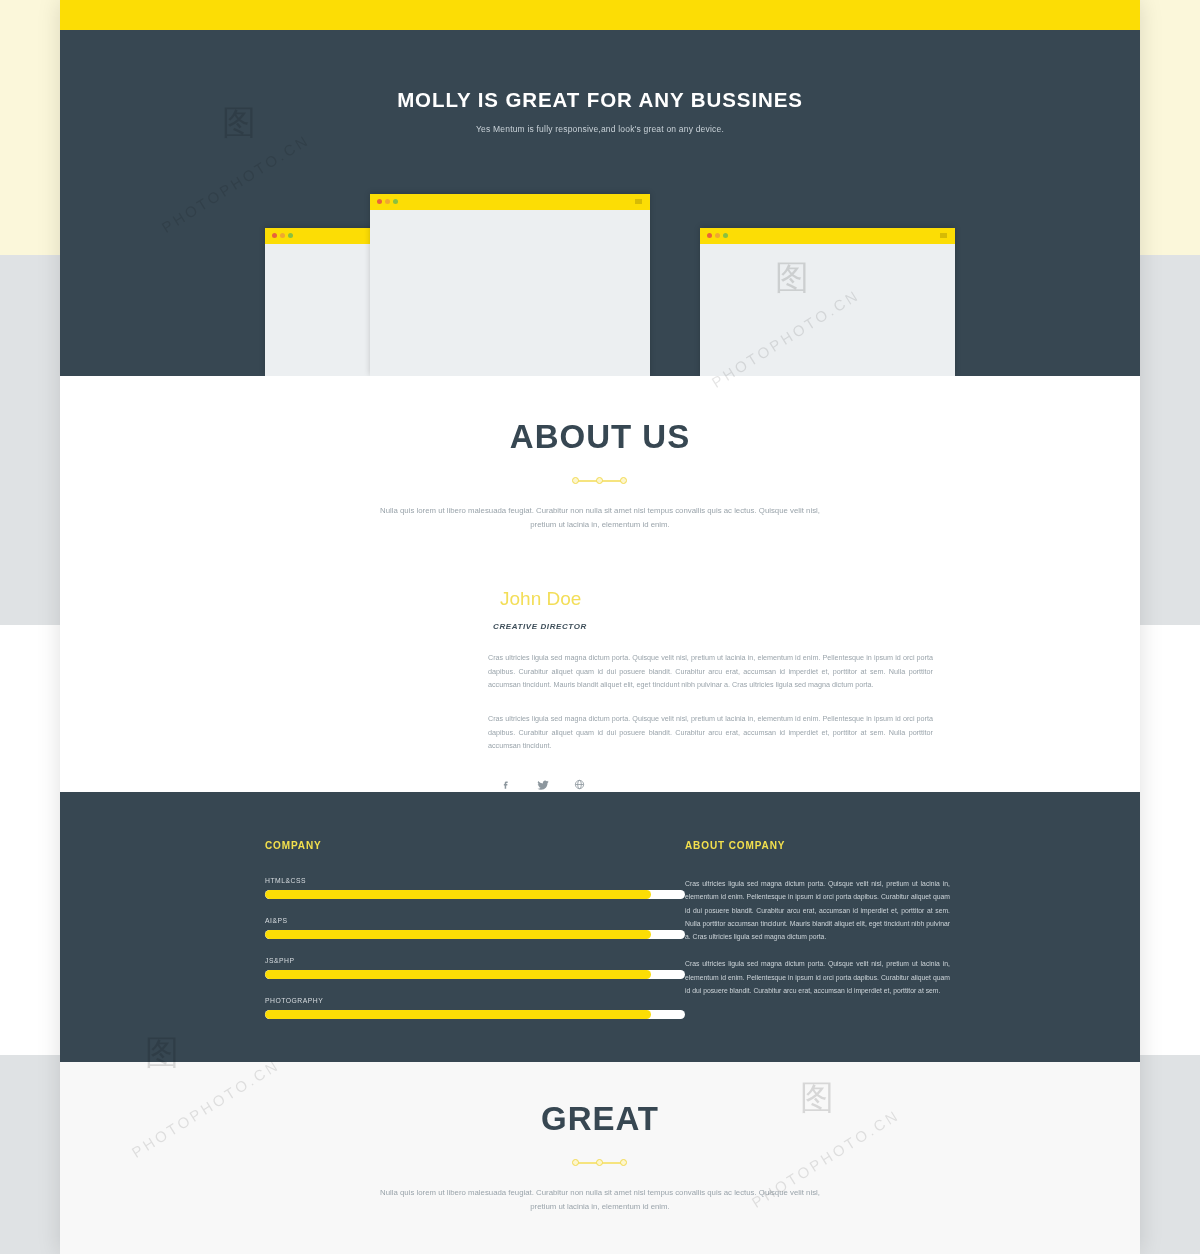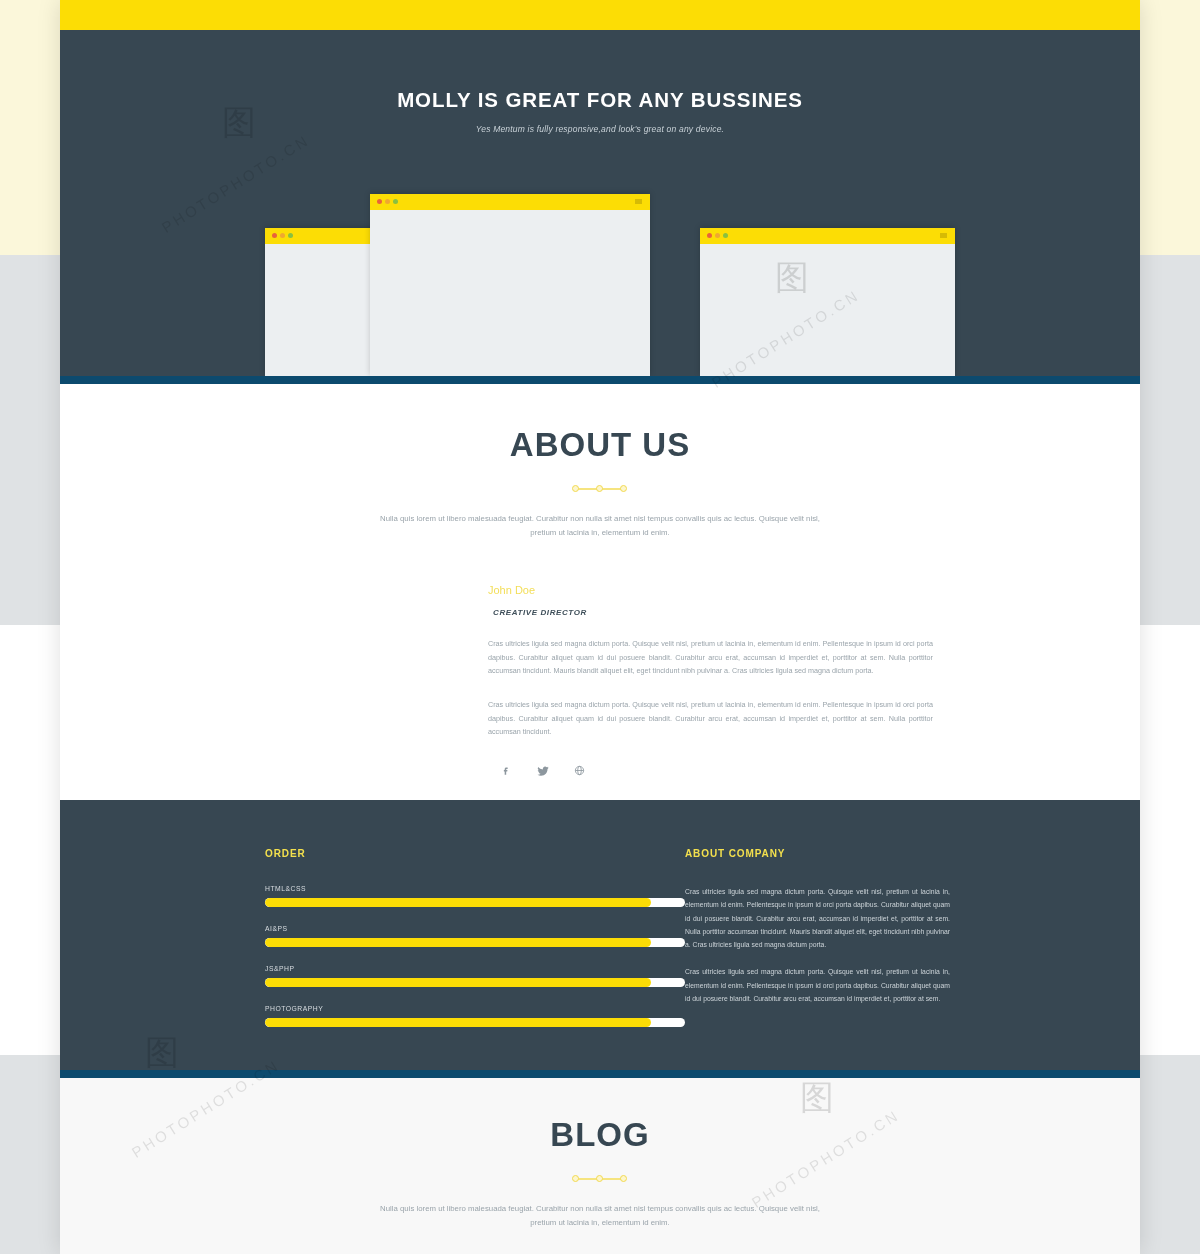--- a/index.html
+++ b/index.html
@@ -65,21 +65,20 @@
     font-size: 20.5px;
     font-weight: bold;
     letter-spacing: 0.9px;
   }
   .hero-sub {
     margin: 0;
     padding-top: 12px;
     text-align: center;
     color: #c9d2d8;
     font-size: 8.5px;
-    font-style: italic;
     letter-spacing: 0.2px;
   }
   .hero-btn-wrap {
     text-align: center;
     margin-top: 17px;
   }
   .order-btn {
     display: inline-block;
     background: #ffffff;
     color: #f0d23a;
@@ -131,21 +130,21 @@
   .mock-left   { left: 205px; top: 42px;  width: 255px; height: 148px; }
   .mock-right  { left: 640px; top: 42px;  width: 255px; height: 148px; }
   .mock-center { left: 310px; top: 8px;   width: 280px; height: 182px; z-index: 3; }
   .mock-left .mock-body   { height: 132px; }
   .mock-right .mock-body  { height: 132px; }
   .mock-center .mock-body { height: 166px; }
 
   
   .section { background: #ffffff; }
   .sec-title {
-    margin: 8px;
+    margin: 0;
     text-align: center;
     color: #374752;
     font-size: 33px;
     font-weight: bold;
     letter-spacing: 1px;
   }
   .ornament {
     width: 60px;
     height: 10px;
     margin: 20px auto 0 auto;
@@ -193,23 +192,23 @@
   .ph-left  { left: 262px; top: 657px; color: #a7adb3; }
   .ph-right { left: 925px; top: 657px; color: #f0f2f3; }
 
   .profile {
     position: absolute;
     left: 428px;
     top: 200px;
     width: 445px;
   }
   .profile-name {
-    margin: 0;
+    margin: 12px;
     color: #f3de58;
-    font-size: 11px;
+    font-size: 19px;
     font-weight: normal;
   }
   .profile-role {
     margin: 12px 0 0 5px;
     color: #3f4f5a;
     font-size: 8px;
     font-style: italic;
     font-weight: bold;
     letter-spacing: 0.6px;
   }
@@ -404,21 +403,21 @@
     </div>
 
     <div class="ph-left">370x440</div>
     <div class="ph-right">370x440</div>
   </section>
 
   <section class="dark">
     <div class="dark-inner">
 
       <div class="col-skills">
-        <h3 class="dark-h">ORDER</h3>
+        <h3 class="dark-h">COMPANY</h3>
 
         <div class="skill">
           <div class="skill-label">HTML&amp;CSS</div>
           <div class="skill-track">
             <div class="skill-fill" style="width: 92%;"></div>
           </div>
         </div>
 
         <div class="skill">
           <div class="skill-label">AI&amp;PS</div>
@@ -444,21 +443,21 @@
 
       <div class="col-about">
         <h3 class="dark-h">ABOUT COMPANY</h3>
         <p class="about-p">Cras ultricies ligula sed magna dictum porta. Quisque velit nisl, pretium ut lacinia in, elementum id enim. Pellentesque in ipsum id orci porta dapibus. Curabitur aliquet quam id dui posuere blandit. Curabitur arcu erat, accumsan id imperdiet et, porttitor at sem. Nulla porttitor accumsan tincidunt. Mauris blandit aliquet elit, eget tincidunt nibh pulvinar a. Cras ultricies ligula sed magna dictum porta.</p>
         <p class="about-p">Cras ultricies ligula sed magna dictum porta. Quisque velit nisl, pretium ut lacinia in, elementum id enim. Pellentesque in ipsum id orci porta dapibus. Curabitur aliquet quam id dui posuere blandit. Curabitur arcu erat, accumsan id imperdiet et, porttitor at sem.</p>
       </div>
     </div>
   </section>
 
   <section class="blog">
-    <h2 class="sec-title">BLOG</h2>
+    <h2 class="sec-title">GREAT</h2>
 
     <div class="ornament">
       <span class="orn-line"></span>
       <span class="orn-circ c1"></span>
       <span class="orn-circ c2"></span>
       <span class="orn-circ c3"></span>
     </div>
 
     <p class="sec-lead">Nulla quis lorem ut libero malesuada feugiat. Curabitur non nulla sit amet nisl tempus convallis quis ac lectus. Quisque velit nisl, pretium ut lacinia in, elementum id enim.</p>
   </section>

